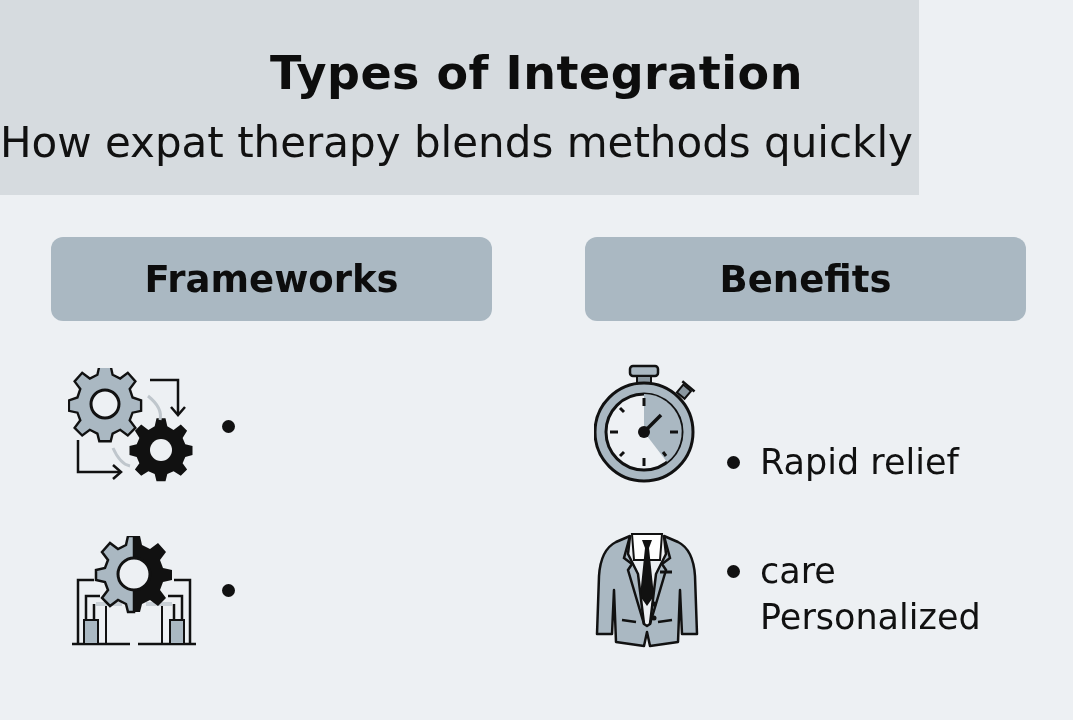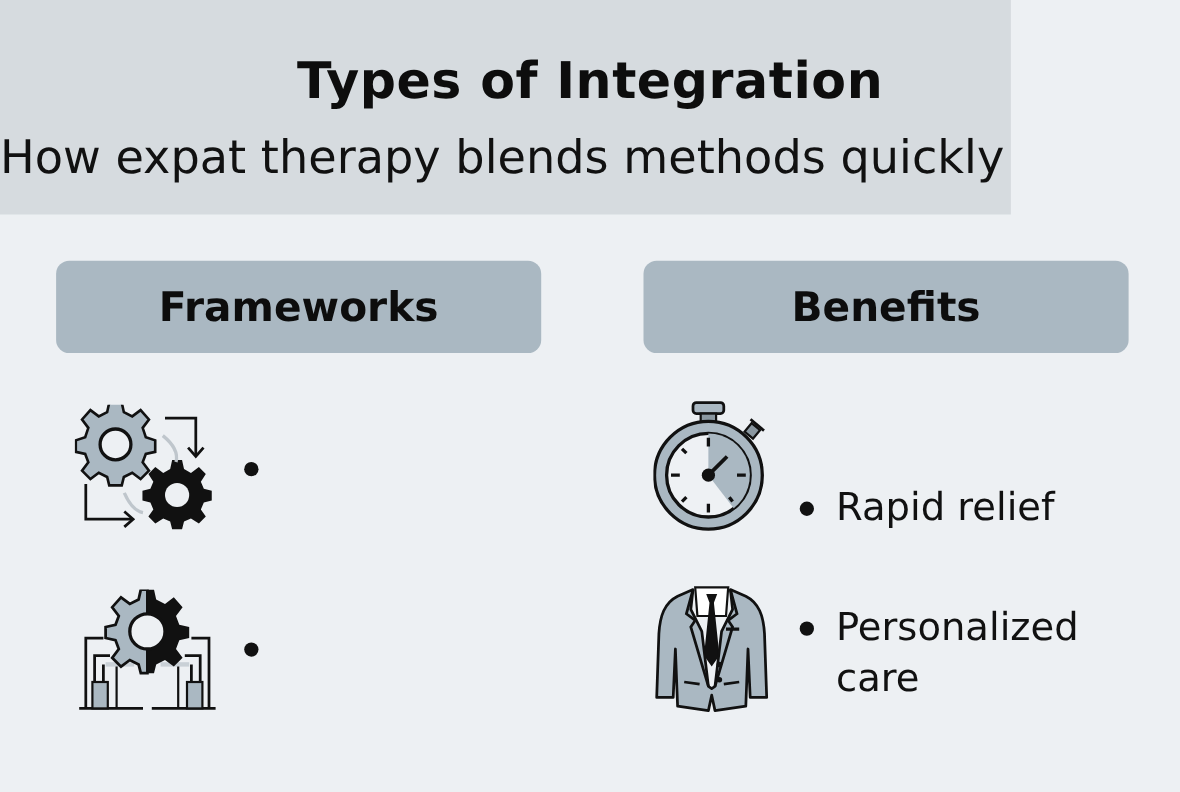--- a/index.html
+++ b/index.html
@@ -142,16 +142,16 @@
 <div class="item" style="left:222px;top:567px;">
   <span class="bullet"></span>
 </div>
 <div class="item" style="left:727px;top:403px;margin-top:36px;">
   <span class="bullet"></span>
   <span>Rapid relief</span>
 </div>
 <div class="item" style="left:727px;top:548px;">
   <span class="bullet"></span>
   <span style="display:flex;flex-direction:column;">
+    <span>care</span>
     <span>Personalized</span>
-    <span>care</span>
   </span>
 </div>
 
 </body></html>

